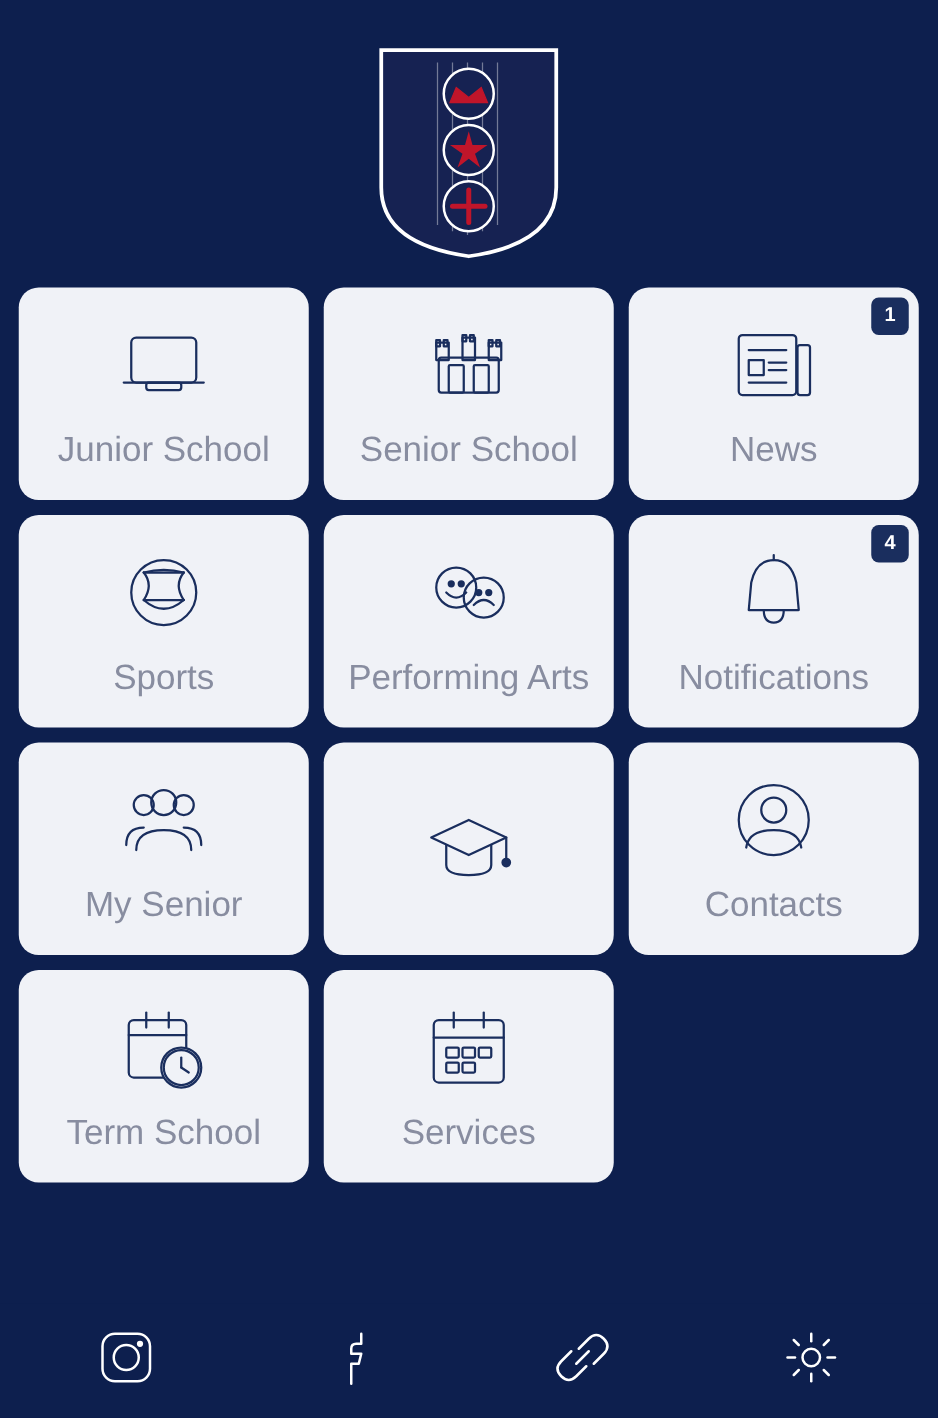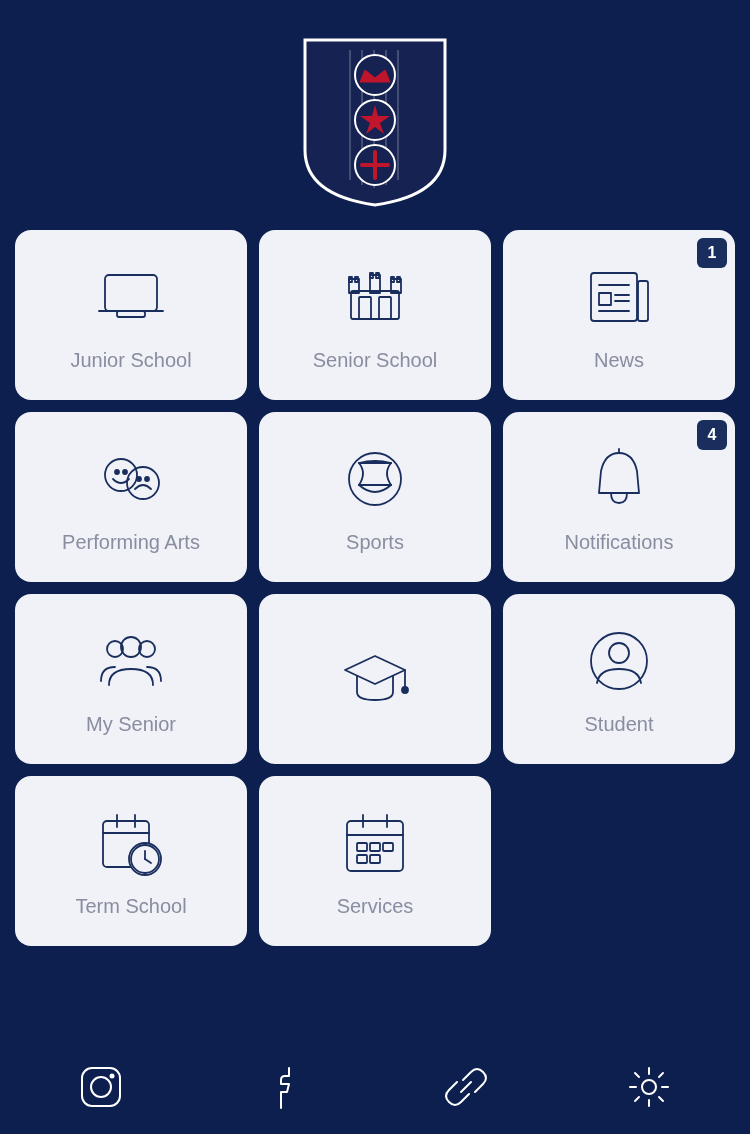--- a/index.html
+++ b/index.html
@@ -56,21 +56,21 @@
       height: 72px;
       stroke: #1a2e5e;
       fill: none;
       stroke-width: 1.8;
       stroke-linecap: round;
       stroke-linejoin: round;
       margin-bottom: 14px;
     }
 
     .tile-label {
-      font-size: 20px;
+      font-size: 28px;
       color: #888da0;
       font-weight: 400;
       text-align: center;
       line-height: 1.3;
     }
 
     .badge {
       position: absolute;
       top: 8px;
       right: 8px;
@@ -176,48 +176,48 @@
       <rect x="16" y="32" width="12" height="12"></rect>
       <line x1="32" y1="34" x2="46" y2="34"></line>
       <line x1="32" y1="40" x2="46" y2="40"></line>
       <line x1="16" y1="50" x2="46" y2="50"></line>
     </svg>
     <span class="tile-label">News</span>
   </div>
 
   <div class="tile">
     <svg viewBox="0 0 72 72">
-
-      <circle cx="26" cy="32" r="16"></circle>
-      <path d="M18 36 Q26 44 34 36"></path>
-      <circle cx="22" cy="29" r="2" fill="#1a2e5e"></circle>
-      <circle cx="30" cy="29" r="2" fill="#1a2e5e"></circle>
-
-      <circle cx="48" cy="40" r="16"></circle>
-      <path d="M40 46 Q48 38 56 46"></path>
-      <circle cx="44" cy="36" r="2" fill="#1a2e5e"></circle>
-      <circle cx="52" cy="36" r="2" fill="#1a2e5e"></circle>
-    </svg>
-    <span class="tile-label">Performing Arts</span>
-  </div>
-
-  <div class="tile">
-    <svg viewBox="0 0 72 72">
       <circle cx="36" cy="36" r="26"></circle>
       <path d="M20 20 Q28 30 20 42"></path>
       <path d="M52 20 Q44 30 52 42"></path>
       <path d="M20 20 Q36 16 52 20"></path>
       <path d="M20 42 Q36 56 52 42"></path>
       <line x1="20" y1="20" x2="52" y2="20"></line>
       <line x1="20" y1="42" x2="52" y2="42"></line>
     </svg>
     <span class="tile-label">Sports</span>
   </div>
 
   <div class="tile">
+    <svg viewBox="0 0 72 72">
+
+      <circle cx="26" cy="32" r="16"></circle>
+      <path d="M18 36 Q26 44 34 36"></path>
+      <circle cx="22" cy="29" r="2" fill="#1a2e5e"></circle>
+      <circle cx="30" cy="29" r="2" fill="#1a2e5e"></circle>
+
+      <circle cx="48" cy="40" r="16"></circle>
+      <path d="M40 46 Q48 38 56 46"></path>
+      <circle cx="44" cy="36" r="2" fill="#1a2e5e"></circle>
+      <circle cx="52" cy="36" r="2" fill="#1a2e5e"></circle>
+    </svg>
+    <span class="tile-label">Performing Arts</span>
+  </div>
+
+  <div class="tile">
     <div class="badge">4</div>
     <svg viewBox="0 0 72 72">
       <path d="M36 10 Q50 10 54 28 L56 50 H16 L18 28 Q22 10 36 10 Z"></path>
       <path d="M28 50 Q28 60 36 60 Q44 60 44 50"></path>
       <line x1="36" y1="10" x2="36" y2="6"></line>
     </svg>
     <span class="tile-label">Notifications</span>
   </div>
 
   <div class="tile">
@@ -245,21 +245,21 @@
       <circle cx="66" cy="52" r="3" fill="#1a2e5e"></circle>
     </svg>
   </div>
 
   <div class="tile">
     <svg viewBox="0 0 72 72">
       <circle cx="36" cy="36" r="28"></circle>
       <circle cx="36" cy="28" r="10"></circle>
       <path d="M14 58 Q16 44 36 44 Q56 44 58 58"></path>
     </svg>
-    <span class="tile-label">Student</span>
+    <span class="tile-label">Contacts</span>
   </div>
 
 
   <div class="tile">
     <svg viewBox="0 0 72 72">
       <rect x="8" y="14" width="46" height="46" rx="4"></rect>
       <line x1="8" y1="26" x2="54" y2="26"></line>
       <line x1="22" y1="8" x2="22" y2="20"></line>
       <line x1="40" y1="8" x2="40" y2="20"></line>
 

